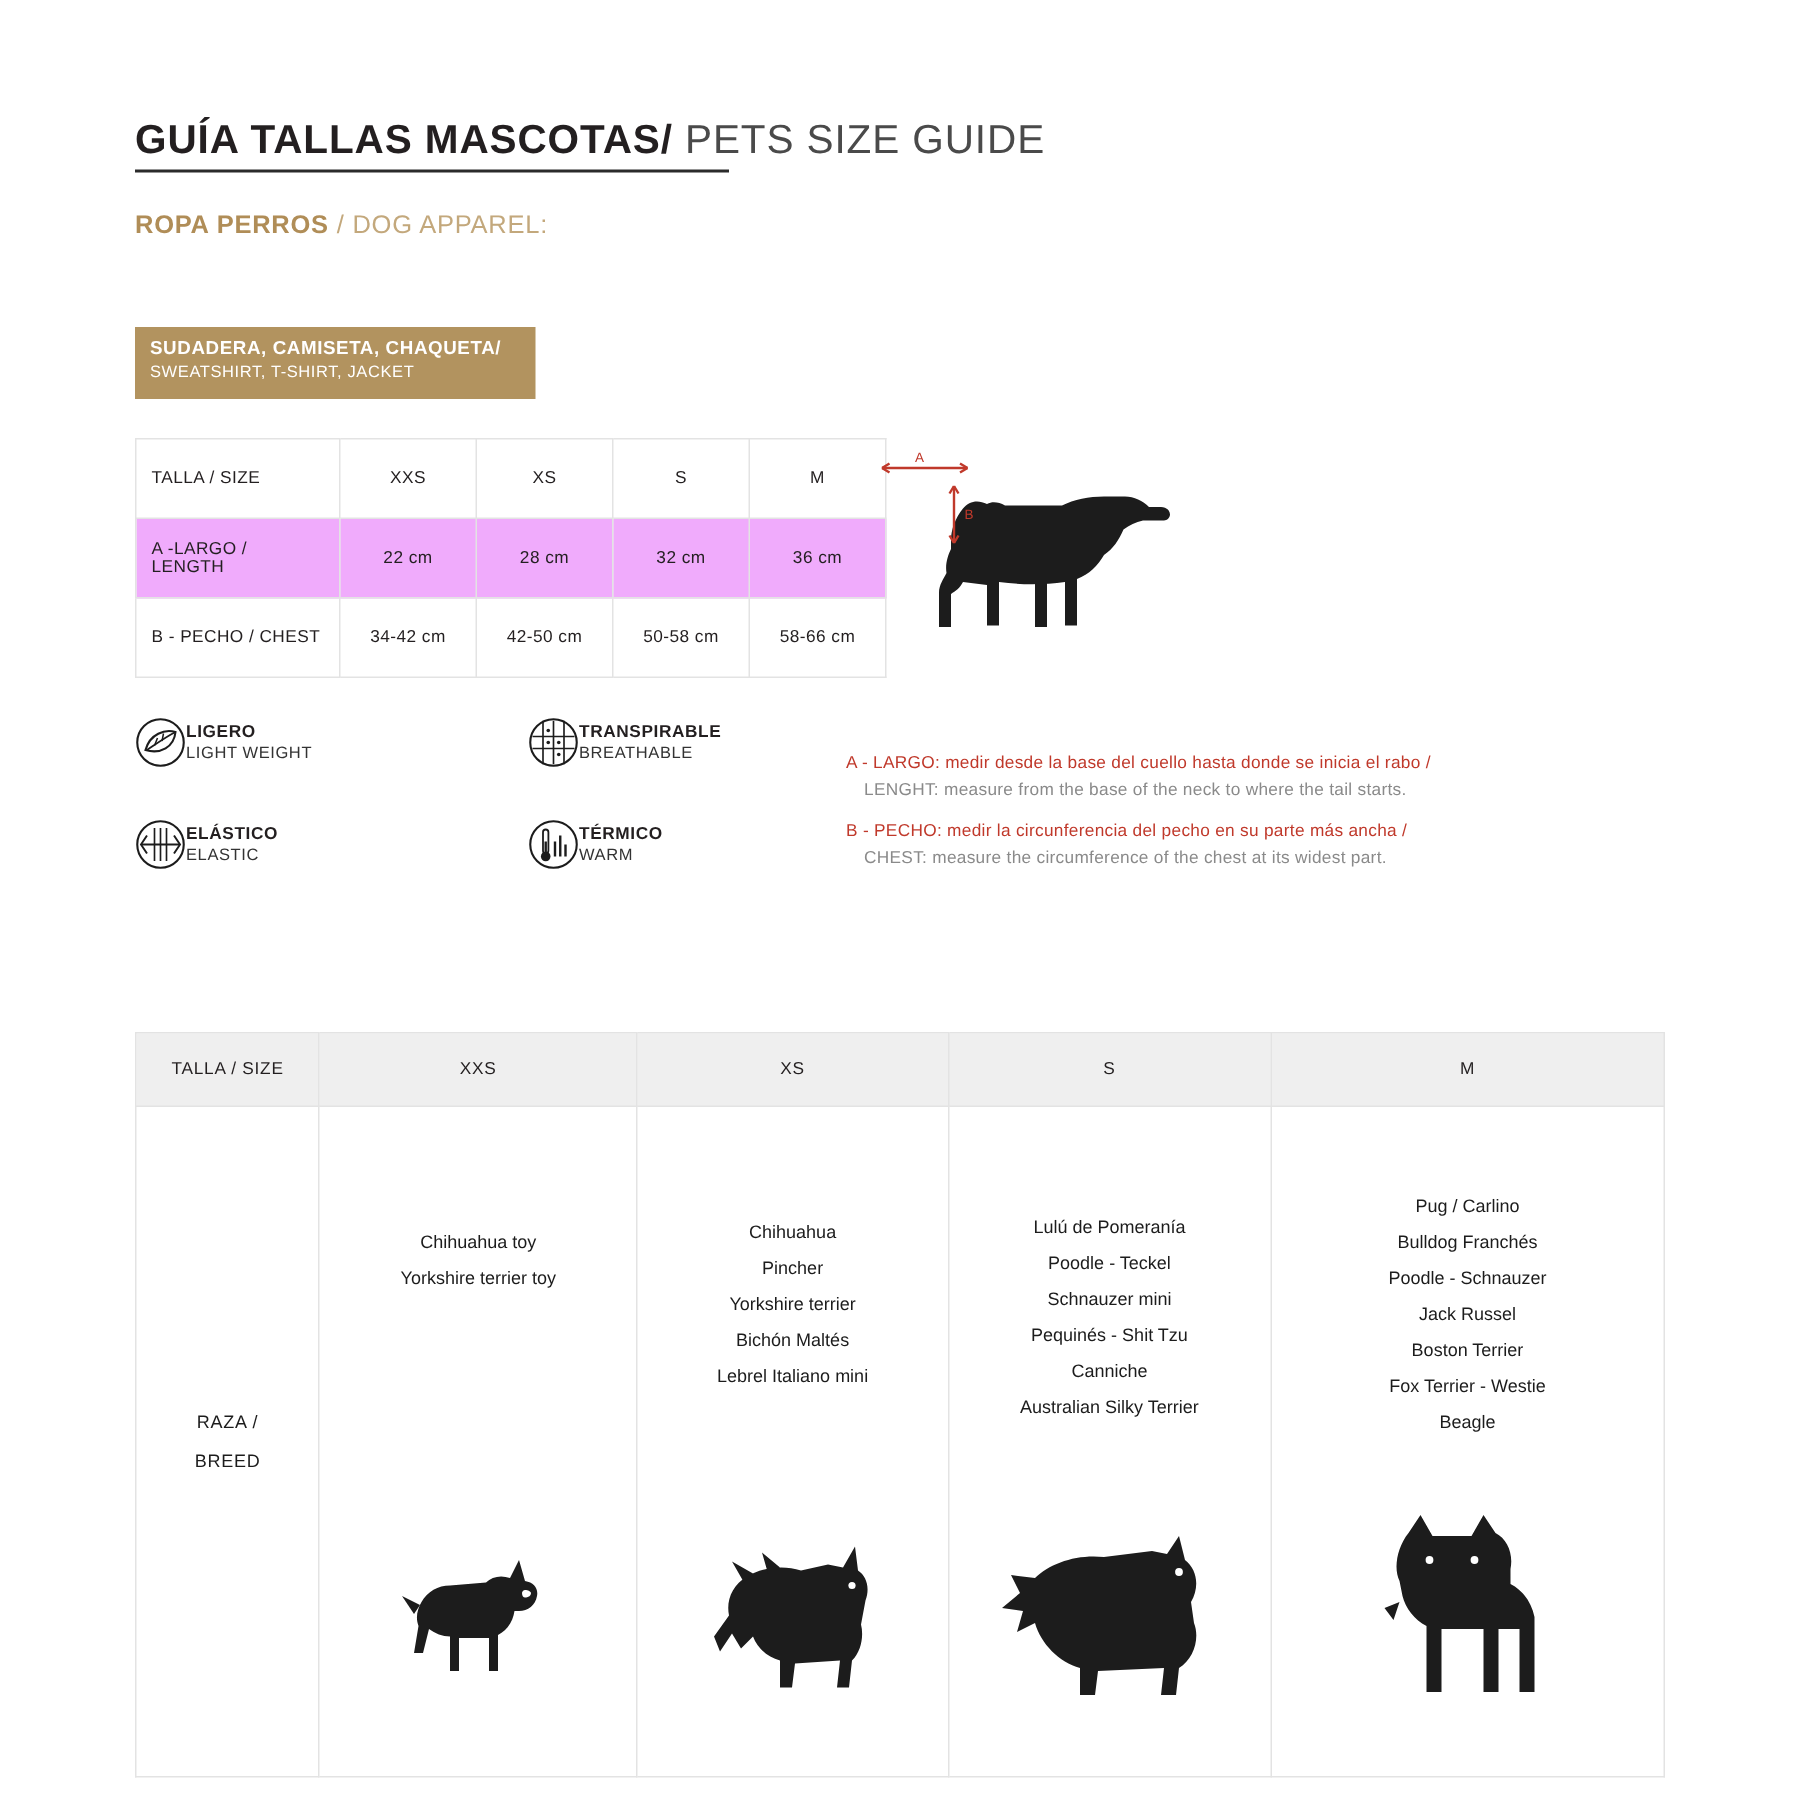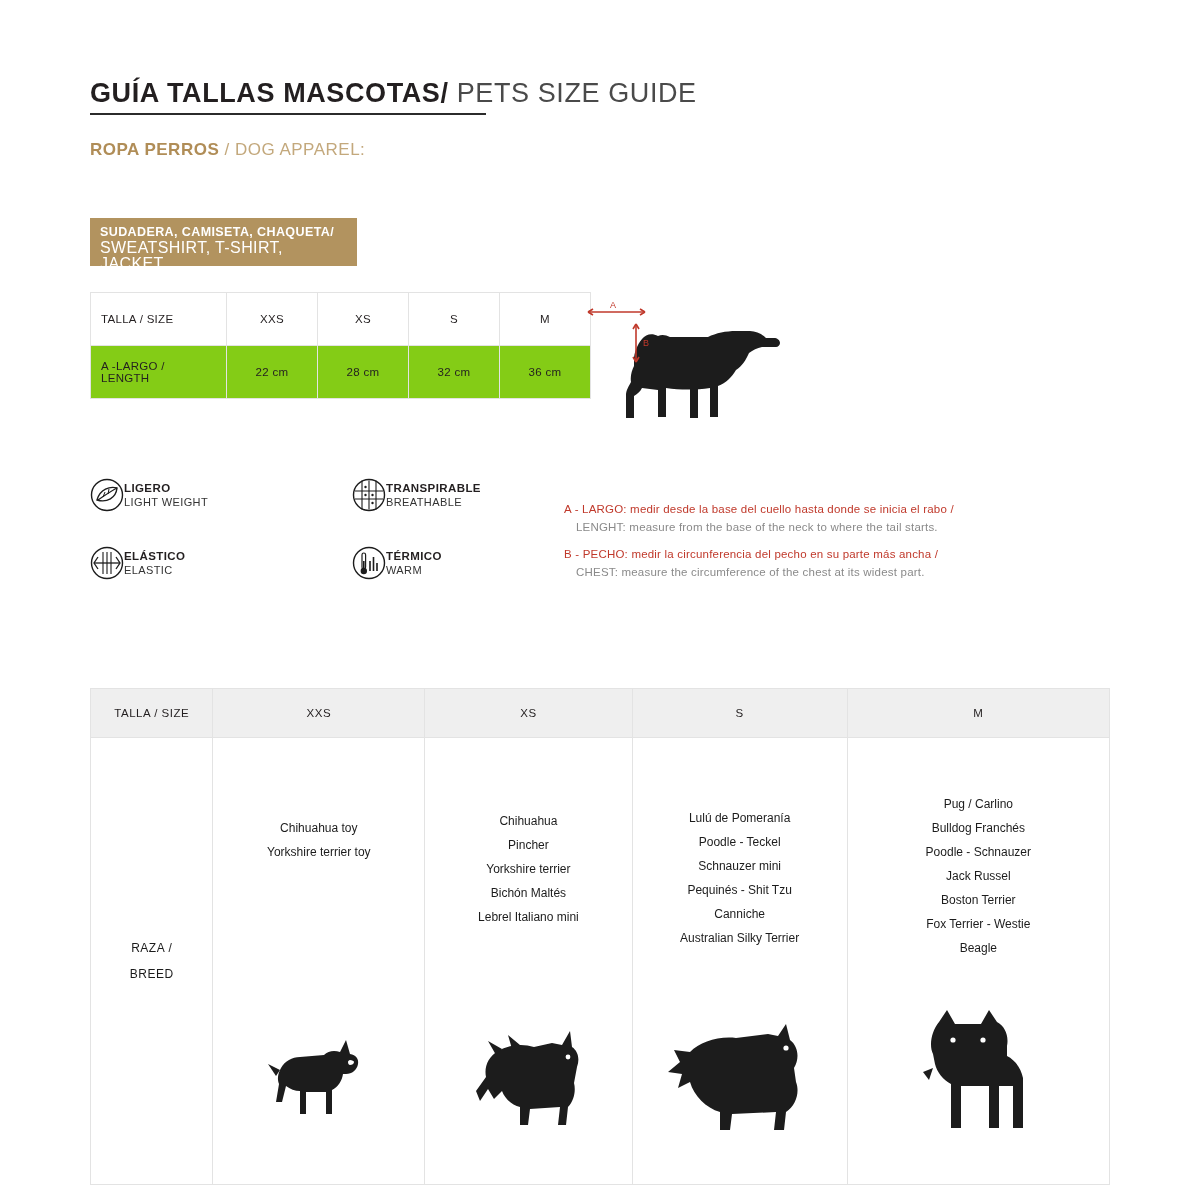--- a/index.html
+++ b/index.html
@@ -34,36 +34,36 @@
   }
   .subtitle .light{font-weight:400;color:#c3a87c;}
 
   
   .band{
     position:absolute;left:90px;top:218px;width:267px;height:48px;
     background:#b2935f;color:#ffffff;
     padding:6px 10px 0 10px;box-sizing:border-box;
   }
   .band .l1{font-size:12.5px;font-weight:700;letter-spacing:0.4px;line-height:16px;}
-  .band .l2{font-size:16px;font-weight:400;letter-spacing:0.4px;line-height:16px;}
+  .band .l2{font-size:11px;font-weight:400;letter-spacing:0.4px;line-height:16px;}
 
   
   .mtable{
     position:absolute;left:90px;top:292px;border-collapse:collapse;
     font-size:11.5px;
   }
   .mtable td{
     border:1px solid #e3e3e3;
     padding:0 10px;height:52px;vertical-align:middle;
     letter-spacing:0.3px;
   }
   .mtable .c0{width:115px;}
   .mtable .c{width:70px;text-align:center;}
   .mtable tr.head td{background:#ffffff;font-weight:400;}
-  .mtable tr.alt td{background:#84cc16;margin-top:14px;}
+  .mtable tr.alt td{background:#f0abfc;margin-top:14px;}
   .mtable .hdr-size{font-weight:400;}
 
   
   .features{
     position:absolute;left:90px;top:478px;width:420px;
   }
   .feat{
     position:absolute;display:flex;align-items:center;
   }
   .feat .ic{width:34px;height:34px;flex:0 0 34px;}
@@ -130,20 +130,27 @@
       <td class="c">XS</td>
       <td class="c">S</td>
       <td class="c">M</td>
     </tr>
     <tr class="alt">
       <td class="c0">A -LARGO / LENGTH</td>
       <td class="c">22 cm</td>
       <td class="c">28 cm</td>
       <td class="c">32 cm</td>
       <td class="c">36 cm</td>
+    </tr>
+    <tr>
+      <td class="c0">B - PECHO / CHEST</td>
+      <td class="c">34-42 cm</td>
+      <td class="c">42-50 cm</td>
+      <td class="c">50-58 cm</td>
+      <td class="c">58-66 cm</td>
     </tr>
   </tbody>
     </table>
 
   <div class="features">
 
     <div class="feat f0">
       <span class="ic">
         <svg width="34" height="34" viewBox="0 0 34 34">
           <circle cx="17" cy="17" r="15.5" fill="none" stroke="#1c1c1c" stroke-width="1.4"></circle>

